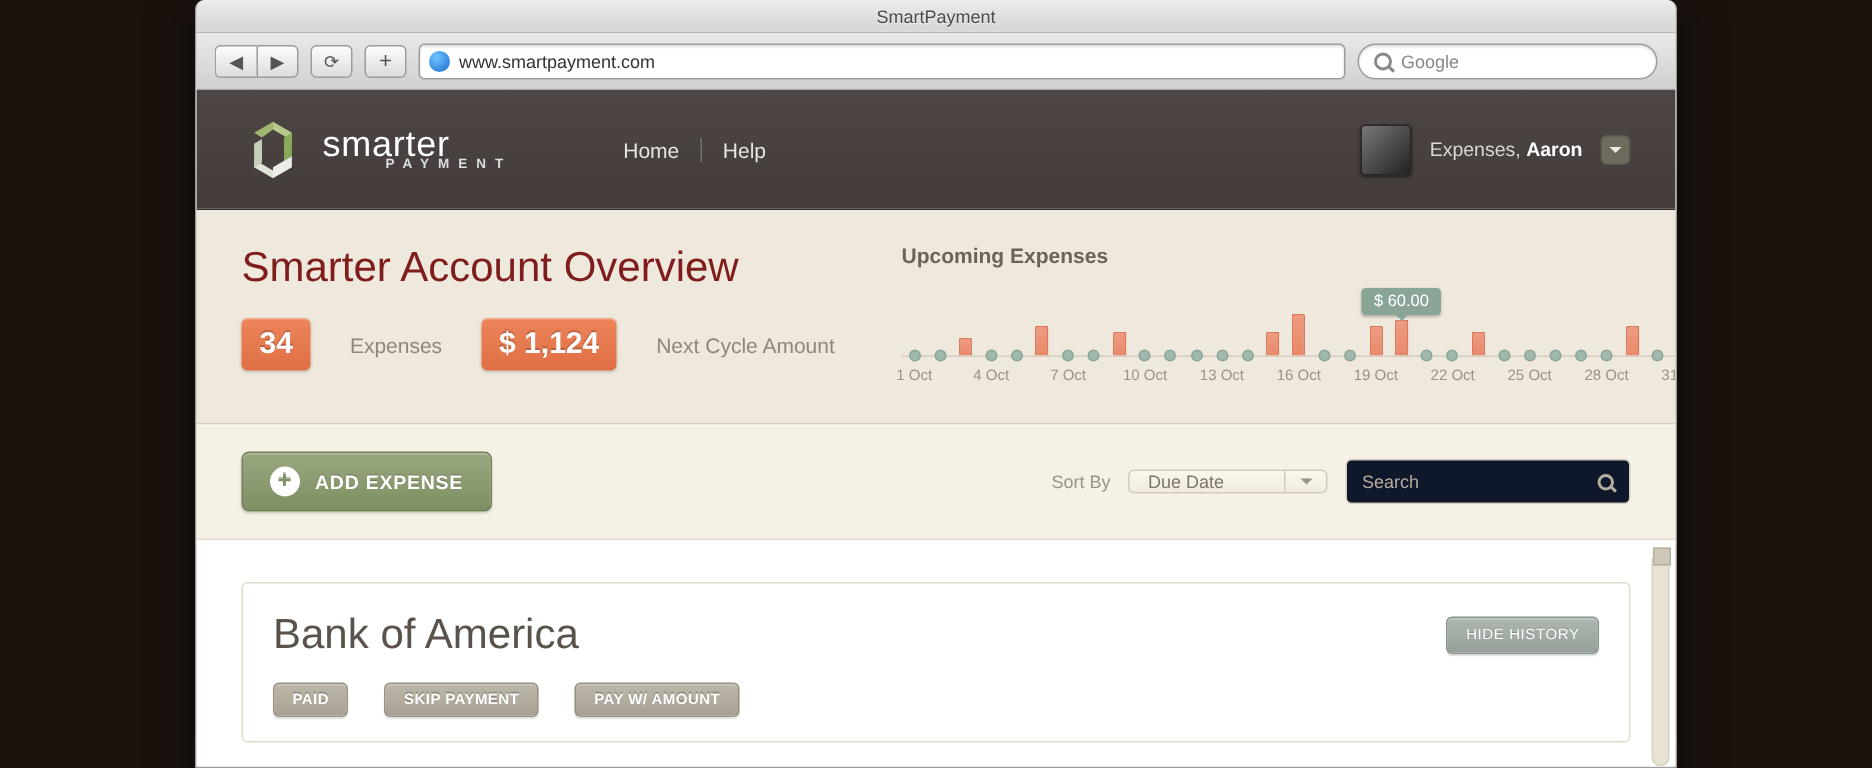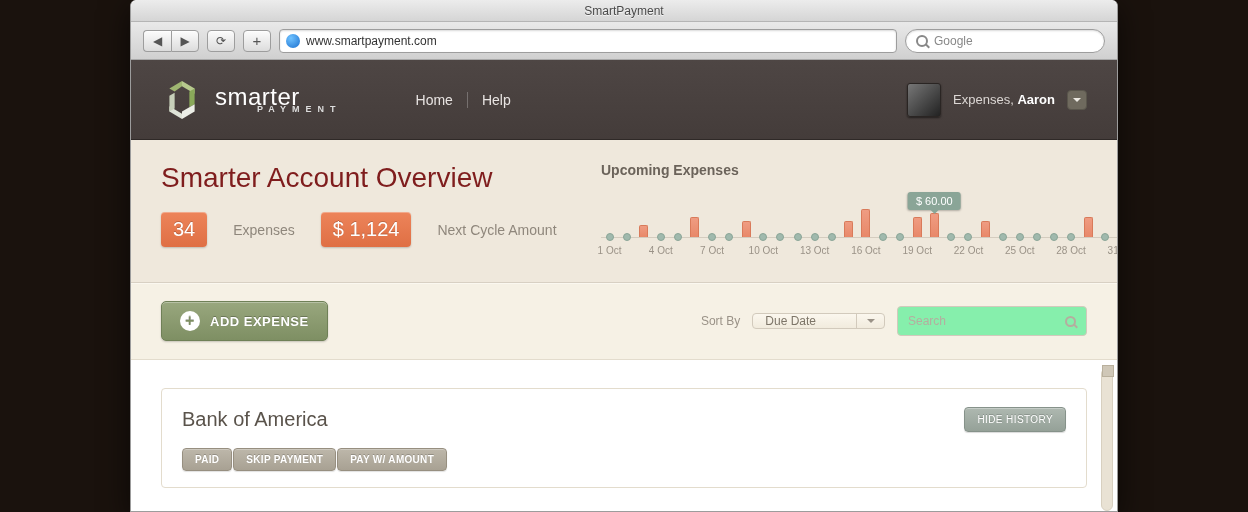--- a/index.html
+++ b/index.html
@@ -140,21 +140,21 @@
     gap: 40px;
   }
   .overview-left { flex: 0 0 400px; }
   .ov-title { font-size: 28px; color: #7f1d1d; font-weight: 400; margin-bottom: 18px; }
 
   .stats { display: flex; gap: 26px; align-items: center; }
   .stat-box {
     background: #e67a4f;
     background: linear-gradient(#ed845a, #df6f44);
     color: #fff;
-    font-size: 20px; font-weight: 400;
+    font-size: 20px; font-weight: 700;
     padding: 6px 12px;
     border-radius: 4px;
     box-shadow: inset 0 1px 0 rgba(255,255,255,.3), 0 1px 2px rgba(0,0,0,.2);
     text-shadow: 0 -1px 0 rgba(0,0,0,.2);
   }
   .stat-label { font-size: 14px; color: #8f877c; }
 
   .overview-right { flex: 1; }
   .up-title { font-size: 14px; color: #6b635a; font-weight: 600; margin-bottom: 4px; }
 
@@ -224,21 +224,21 @@
     height: 16px;
   }
   .select-val { padding: 0 40px 0 12px; font-size: 12px; color: #7d7568; }
   .select-caret {
     width: 28px; height: 100%; border-left: 1px solid #d2cabc;
     display: flex; align-items: center; justify-content: center;
   }
   .search-field {
     display: flex; align-items: center; justify-content: space-between;
     border: 1px solid #d2cabc; border-radius: 4px;
-    background: #86efac;
+    background: #0f172a;
     height: 30px; width: 190px; padding: 0 10px;
   }
   .search-field input {
     border: none; background: transparent; outline: none;
     font-size: 12px; color: #7d7568; width: 140px;
   }
   .search-field input::placeholder { color: #b5ad9f; }
   .mag2 {
     width: 11px; height: 11px; border: 2px solid #b5ad9f; border-radius: 50%;
     position: relative;
@@ -262,31 +262,31 @@
 
   .card {
     margin: 28px 30px 0 30px;
     border: 1px solid #e3dccd;
     border-radius: 4px;
     padding: 18px 20px 16px;
     box-shadow: inset 0 1px 0 #fff;
     background: #fff;
   }
   .card-head { display: flex; align-items: center; justify-content: space-between; margin-bottom: 16px; }
-  .card-title { font-size: 20px; color: #5a534b; font-weight: 500; }
+  .card-title { font-size: 28px; color: #5a534b; font-weight: 500; }
   .hide-btn {
     background: linear-gradient(#aeb8b0, #95a198);
     border: 1px solid #86928a; border-radius: 4px;
     color: #fff; font-size: 10px; font-weight: 400; letter-spacing: .4px;
     padding: 6px 12px;
     box-shadow: inset 0 1px 0 rgba(255,255,255,.3), 0 1px 1px rgba(0,0,0,.15);
     text-shadow: 0 -1px 0 rgba(0,0,0,.2);
     cursor: pointer;
   }
-  .chips { display: flex; gap: 1px; align-items: flex-end; }
+  .chips { display: flex; gap: 24px; align-items: flex-end; }
   .chip {
     background: linear-gradient(#bdb7aa, #a8a193);
     border: 1px solid #978f80; border-radius: 4px;
     color: #fff; font-size: 10px; font-weight: 600; letter-spacing: .3px;
     padding: 5px 12px;
     box-shadow: inset 0 1px 0 rgba(255,255,255,.25), 0 1px 1px rgba(0,0,0,.12);
     text-shadow: 0 -1px 0 rgba(0,0,0,.2);
     cursor: pointer;
   }
 </style>

